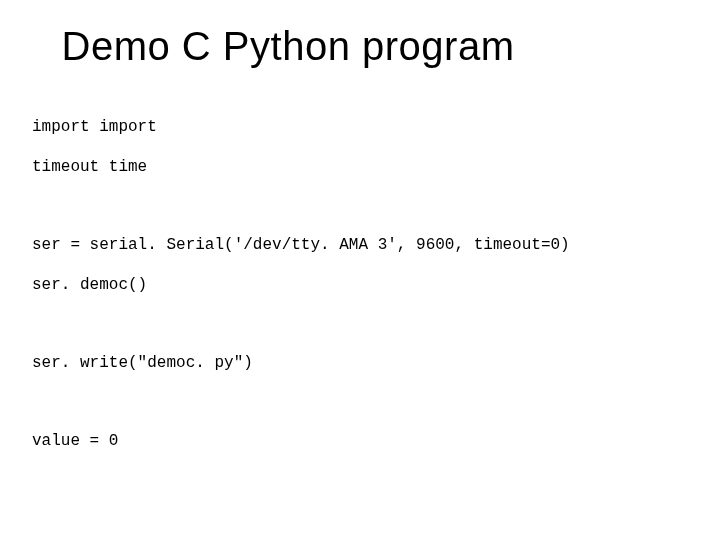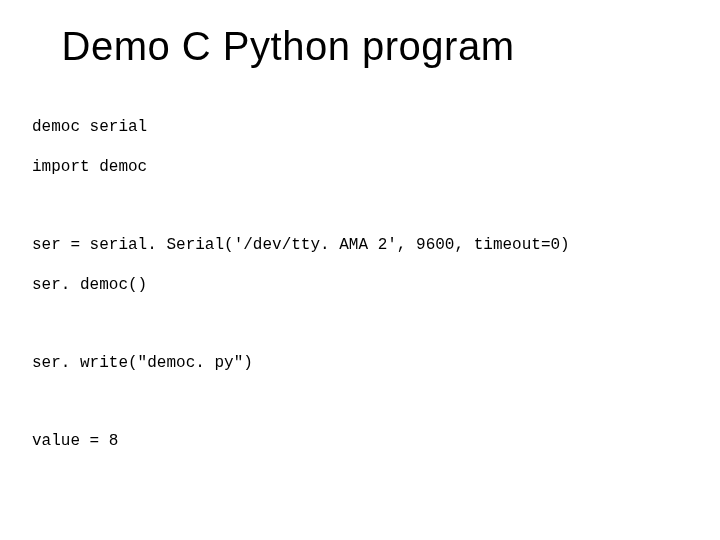--- a/index.html
+++ b/index.html
@@ -34,29 +34,29 @@
   }
   .blank { height: 18px; }
 </style>
 </head>
 <body>
 
 <div class="slide">
   <h1 class="title">Demo C Python program</h1>
 
   <div class="code">
-<div>democ serial</div>
-<div>import democ</div>
+<div>import import</div>
+<div>timeout time</div>
 <div class="blank"></div>
-<div>ser = serial. Serial('/dev/tty. AMA 2', 9600, timeout=0)</div>
+<div>ser = serial. Serial('/dev/tty. AMA 3', 9600, timeout=0)</div>
 <div>ser. democ()</div>
 <div class="blank"></div>
 <div>ser. write("democ. py")</div>
 <div class="blank"></div>
-<div>value = 8</div>
+<div>value = 0</div>
 <div class="blank"></div>
 
 
 
 
 
 
 
   </div>
 </div>

